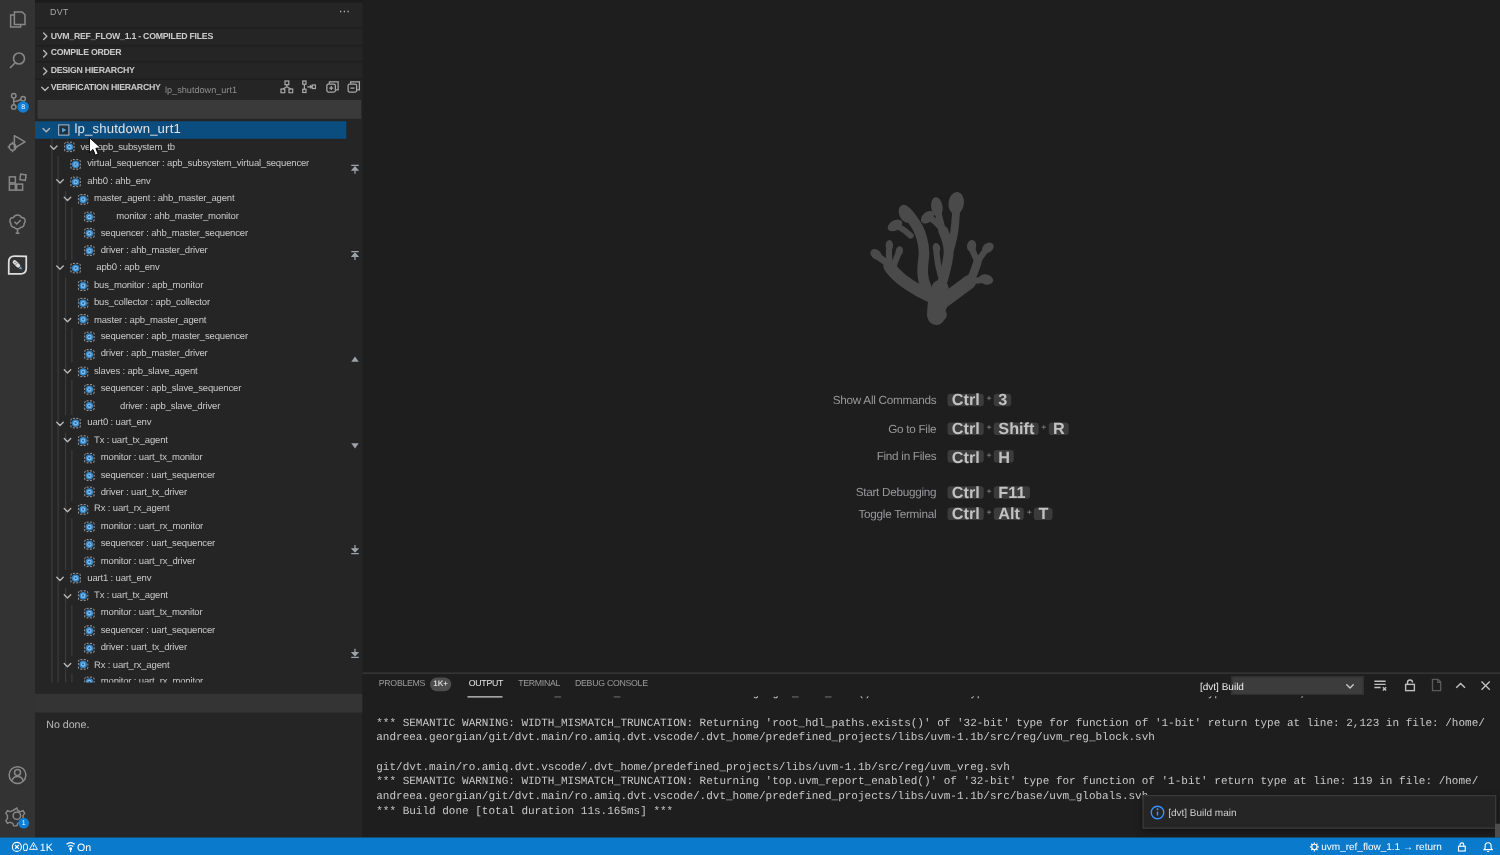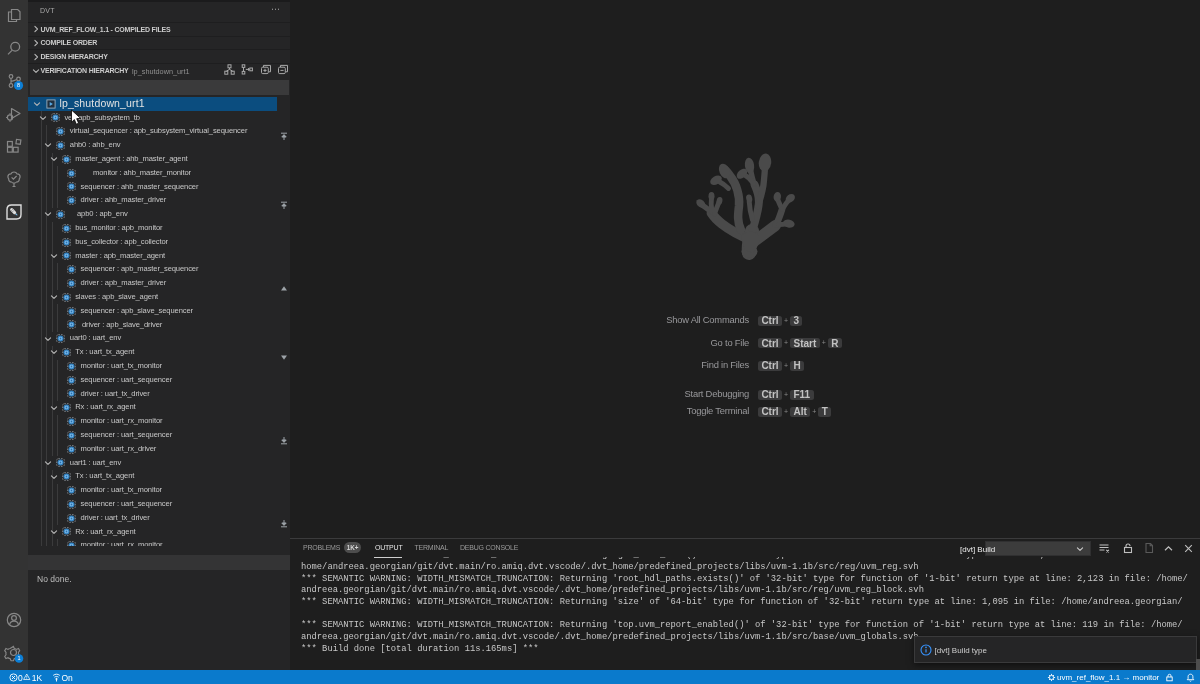--- a/index.html
+++ b/index.html
@@ -1,21 +1,21 @@
 <!DOCTYPE html>
 <html><head><meta charset="utf-8">
 <style>
 * { margin:0; padding:0; box-sizing:border-box; }
 html,body { width:1200px; height:684px; overflow:hidden; background:#1e1e1e; }
 .abs { position:absolute; }
 #root { position:relative; width:1200px; height:684px; font-family:"Liberation Sans",sans-serif; }
 .tl { font-size:7.6px; letter-spacing:-0.12px; color:#c8c8c8; white-space:pre; }
 .sechead { font-size:7px; font-weight:bold; letter-spacing:-0.2px; color:#cccccc; }
 .oline { font-family:"Liberation Mono",monospace; font-size:8.8px; color:#c8c8c8; white-space:pre; letter-spacing:0px; }
-.key { display:inline-block; background:#3b3b3c; border-radius:2.5px; color:#c2c2c2; font-size:10px; font-weight:bold; line-height:7.2px; padding:1.2px 3.4px 1.6px; margin:0 1px; vertical-align:middle; }
+.key { display:inline-block; background:#3b3b3c; border-radius:2.5px; color:#c2c2c2; font-size:13px; font-weight:bold; line-height:7.2px; padding:1.2px 3.4px 1.6px; margin:0 1px; vertical-align:middle; }
 .plus { color:#8a8a8a; font-size:7px; margin:0 1px; vertical-align:middle; }
 .scrow { left:420px; width:660px; height:14px; line-height:14px; }
 .sclab { position:absolute; right:331px; top:0; font-size:9.4px; letter-spacing:-0.22px; color:#98989b; }
 .sckeys { position:absolute; left:337px; top:0; }
 .tab { position:absolute; top:544px; font-size:7px; letter-spacing:-0.22px; color:#9b9b9b; }
 </style></head>
 <body>
 <div id="root">
 
   <div class="abs" style="left:290px;top:0;width:910px;height:538px;background:#1e1e1e"></div>
@@ -305,21 +305,21 @@
 <circle cx="4.5" cy="4.5" r="1.8" fill="#85c2ee"></circle>
 <circle cx="4.5" cy="4.5" r="0.9" fill="#2a6faf"></circle>
 </svg>
 <div class="abs tl" style="left:80.6px;top:305.8px">sequencer : apb_slave_sequencer</div>
 <svg class="abs" style="left:67.2px;top:320.4px" width="9" height="9" viewBox="0 0 9 9">
 <rect x="0.7" y="0.7" width="7.6" height="7.6" rx="1.6" fill="none" stroke="#8a9096" stroke-width="0.9" stroke-dasharray="1.6 1.1"></rect>
 <circle cx="4.5" cy="4.5" r="3.0" fill="#3584c4"></circle>
 <circle cx="4.5" cy="4.5" r="1.8" fill="#85c2ee"></circle>
 <circle cx="4.5" cy="4.5" r="0.9" fill="#2a6faf"></circle>
 </svg>
-<div class="abs tl" style="left:82px;top:319.6px">driver : apb_slave_driver</div>
+<div class="abs tl" style="left:96px;top:319.6px">driver : apb_slave_driver</div>
 <svg class="abs" style="left:44.099999999999994px;top:334.6px" width="8" height="8" viewBox="0 0 8 8">
       <path d="M1.4 2.8 L4 5.4 L6.6 2.8" fill="none" stroke="#b6b6b6" stroke-width="1.1" stroke-linecap="round" stroke-linejoin="round"></path>
     </svg>
 <svg class="abs" style="left:56.400000000000006px;top:334.2px" width="9" height="9" viewBox="0 0 9 9">
 <rect x="0.7" y="0.7" width="7.6" height="7.6" rx="1.6" fill="none" stroke="#8a9096" stroke-width="0.9" stroke-dasharray="1.6 1.1"></rect>
 <circle cx="4.5" cy="4.5" r="3.0" fill="#3584c4"></circle>
 <circle cx="4.5" cy="4.5" r="1.8" fill="#85c2ee"></circle>
 <circle cx="4.5" cy="4.5" r="0.9" fill="#2a6faf"></circle>
 </svg>
 <div class="abs tl" style="left:69.8px;top:333.4px">uart0 : uart_env</div>
@@ -495,42 +495,41 @@
  <ellipse cx="790.3" cy="198.3" rx="5.1" ry="3.8" transform="rotate(-38 790.3 198.3)"></ellipse>
  <ellipse cx="788.8" cy="223.6" rx="5.9" ry="4.0" transform="rotate(12 788.8 223.6)"></ellipse>
 </g>
 </svg>
   <div class="abs scrow" style="top:313px">
       <span class="sclab">Show All Commands</span>
       <span class="sckeys"><span class="key">Ctrl</span><span class="plus">+</span><span class="key">3</span></span>
     </div>
 <div class="abs scrow" style="top:335.7px">
       <span class="sclab">Go to File</span>
-      <span class="sckeys"><span class="key">Ctrl</span><span class="plus">+</span><span class="key">Start</span><span class="plus">+</span><span class="key">R</span></span>
+      <span class="sckeys"><span class="key">Ctrl</span><span class="plus">+</span><span class="key">Shift</span><span class="plus">+</span><span class="key">R</span></span>
     </div>
 <div class="abs scrow" style="top:358.4px">
       <span class="sclab">Find in Files</span>
       <span class="sckeys"><span class="key">Ctrl</span><span class="plus">+</span><span class="key">H</span></span>
     </div>
 <div class="abs scrow" style="top:387px">
       <span class="sclab">Start Debugging</span>
       <span class="sckeys"><span class="key">Ctrl</span><span class="plus">+</span><span class="key">F11</span></span>
     </div>
 <div class="abs scrow" style="top:403.79999999999995px">
       <span class="sclab">Toggle Terminal</span>
       <span class="sckeys"><span class="key">Ctrl</span><span class="plus">+</span><span class="key">Alt</span><span class="plus">+</span><span class="key">T</span></span>
     </div>
 
   <div class="abs" style="left:290px;top:538px;width:910px;height:132px;background:#1e1e1e;border-top:1px solid #3b3b3c"></div>
   <div class="abs" style="left:290px;top:557px;width:906px;height:113px;overflow:hidden">
 <div class="abs oline" style="left:11px;top:-7.3px">*** SEMANTIC WARNING: WIDTH_MISMATCH_TRUNCATION: Returning 'get_full_name()' of '32-bit' type for function of '1-bit' return type at line: 2,066 in file: /</div>
-<div class="abs oline" style="left:11px;top:4.9px">home/andreea.georgian/git/dvt.main/ro.amiq.dvt.vscode/.dvt_home/predefined_projects/libs/uvm-1.1b/src/reg/uvm_reg.svh</div>
 <div class="abs oline" style="left:11px;top:16.6px">*** SEMANTIC WARNING: WIDTH_MISMATCH_TRUNCATION: Returning 'root_hdl_paths.exists()' of '32-bit' type for function of '1-bit' return type at line: 2,123 in file: /home/</div>
 <div class="abs oline" style="left:11px;top:28.3px">andreea.georgian/git/dvt.main/ro.amiq.dvt.vscode/.dvt_home/predefined_projects/libs/uvm-1.1b/src/reg/uvm_reg_block.svh</div>
-<div class="abs oline" style="left:11px;top:40.0px">*** SEMANTIC WARNING: WIDTH_MISMATCH_TRUNCATION: Returning 'size' of '64-bit' type for function of '32-bit' return type at line: 1,095 in file: /home/andreea.georgian/</div>
+<div class="abs oline" style="left:11px;top:51.7px">git/dvt.main/ro.amiq.dvt.vscode/.dvt_home/predefined_projects/libs/uvm-1.1b/src/reg/uvm_vreg.svh</div>
 <div class="abs oline" style="left:11px;top:63.4px">*** SEMANTIC WARNING: WIDTH_MISMATCH_TRUNCATION: Returning 'top.uvm_report_enabled()' of '32-bit' type for function of '1-bit' return type at line: 119 in file: /home/</div>
 <div class="abs oline" style="left:11px;top:75.1px">andreea.georgian/git/dvt.main/ro.amiq.dvt.vscode/.dvt_home/predefined_projects/libs/uvm-1.1b/src/base/uvm_globals.svh</div>
 <div class="abs oline" style="left:11px;top:86.8px">*** Build done [total duration 11s.165ms] ***</div>
   </div>
   <div class="abs tab" style="left:303px">PROBLEMS</div>
   <div class="abs" style="left:344px;top:541.5px;width:17px;height:11px;border-radius:6px;background:#4d4d4d;color:#d5d5d5;font-size:6.3px;font-weight:bold;text-align:center;line-height:11.5px">1K+</div>
   <div class="abs tab" style="left:375px;color:#e7e7e7">OUTPUT</div>
   <div class="abs" style="left:374.2px;top:556.6px;width:27.4px;height:1.5px;background:#cfcfcf"></div>
   <div class="abs tab" style="left:414.5px">TERMINAL</div>
   <div class="abs tab" style="left:460px">DEBUG CONSOLE</div>
@@ -564,21 +563,21 @@
 <svg class="abs" style="left:1183px;top:543px" width="11" height="11" viewBox="0 0 11 11">
       <path d="M2.2 2.2 L8.8 8.8 M8.8 2.2 L2.2 8.8" stroke="#c0c0c0" fill="none" stroke-width="1.1"></path>
     </svg>
 
   <div class="abs" style="left:914px;top:636px;width:283px;height:27px;background:#252526;border:1px solid #3a3a3b;box-shadow:0 2px 6px rgba(0,0,0,0.5)"></div>
   <svg class="abs" style="left:919.5px;top:644px" width="12" height="12" viewBox="0 0 12 12">
       <circle cx="6" cy="6" r="5" fill="none" stroke="#3794ff" stroke-width="1.1"></circle>
       <path d="M6 5.2 v3.2" stroke="#3794ff" stroke-width="1.2"></path>
       <circle cx="6" cy="3.4" r="0.8" fill="#3794ff"></circle>
     </svg>
-  <div class="abs" style="left:934.5px;top:645.5px;font-size:8px;color:#cfcfcf">[dvt] Build type</div>
+  <div class="abs" style="left:934.5px;top:645.5px;font-size:8px;color:#cfcfcf">[dvt] Build main</div>
 
   <div class="abs" style="left:1196px;top:659px;width:4px;height:11px;background:#4d4d4d"></div>
 
   <div class="abs" style="left:0;top:670px;width:1200px;height:14px;background:#0a7acc"></div>
   <svg class="abs" style="left:9px;top:673px" width="9" height="9" viewBox="0 0 9 9">
       <circle cx="4.5" cy="4.5" r="3.6" fill="none" stroke="#ffffff" stroke-width="0.9"></circle>
       <path d="M3 3 l3 3 M6 3 l-3 3" stroke="#fff" stroke-width="0.9"></path>
     </svg>
   <div class="abs" style="left:18px;top:672.6px;font-size:8.5px;color:#ffffff">0</div>
   <svg class="abs" style="left:23px;top:673.4px" width="7.5" height="7.5" viewBox="0 0 9 9">
@@ -595,21 +594,21 @@
         <path d="M4.5 6.5 v2"></path>
       </g>
     </svg>
   <div class="abs" style="left:61.5px;top:672.6px;font-size:8.5px;color:#ffffff">On</div>
   <svg class="abs" style="left:1047px;top:672.5px" width="9" height="9" viewBox="0 0 9 9">
       <g fill="none" stroke="#fff" stroke-width="0.9">
         <circle cx="4.5" cy="4.5" r="2.1"></circle>
         <path d="M4.5 0.9 v1.4 M4.5 6.7 v1.4 M0.9 4.5 h1.4 M6.7 4.5 h1.4 M2 2 l1 1 M6 6 l1 1 M7 2 l-1 1 M2 7 l1 -1"></path>
       </g>
     </svg>
-  <div class="abs" style="left:1057px;top:672.6px;font-size:8px;color:#ffffff">uvm_ref_flow_1.1 → monitor</div>
+  <div class="abs" style="left:1057px;top:672.6px;font-size:8px;color:#ffffff">uvm_ref_flow_1.1 → return</div>
   <svg class="abs" style="left:1164.5px;top:672.5px" width="9" height="9" viewBox="0 0 9 9">
       <g stroke="#fff" fill="none" stroke-width="0.9">
         <rect x="1.8" y="4" width="5.4" height="3.8"></rect>
         <path d="M3 4 V2.8 a1.5 1.5 0 0 1 3 0 V4"></path>
       </g>
     </svg>
   <svg class="abs" style="left:1185.5px;top:672.5px" width="9" height="9" viewBox="0 0 9 9">
       <g stroke="#fff" fill="none" stroke-width="0.9">
         <path d="M4.5 1.2 c-1.5 0 -2.4 1 -2.4 2.5 v1.8 l-0.9 1.2 h6.6 l-0.9 -1.2 v-1.8 c0 -1.5 -0.9 -2.5 -2.4 -2.5 z"></path>
         <path d="M3.7 7.9 c0.2 0.5 1.4 0.5 1.6 0"></path>

